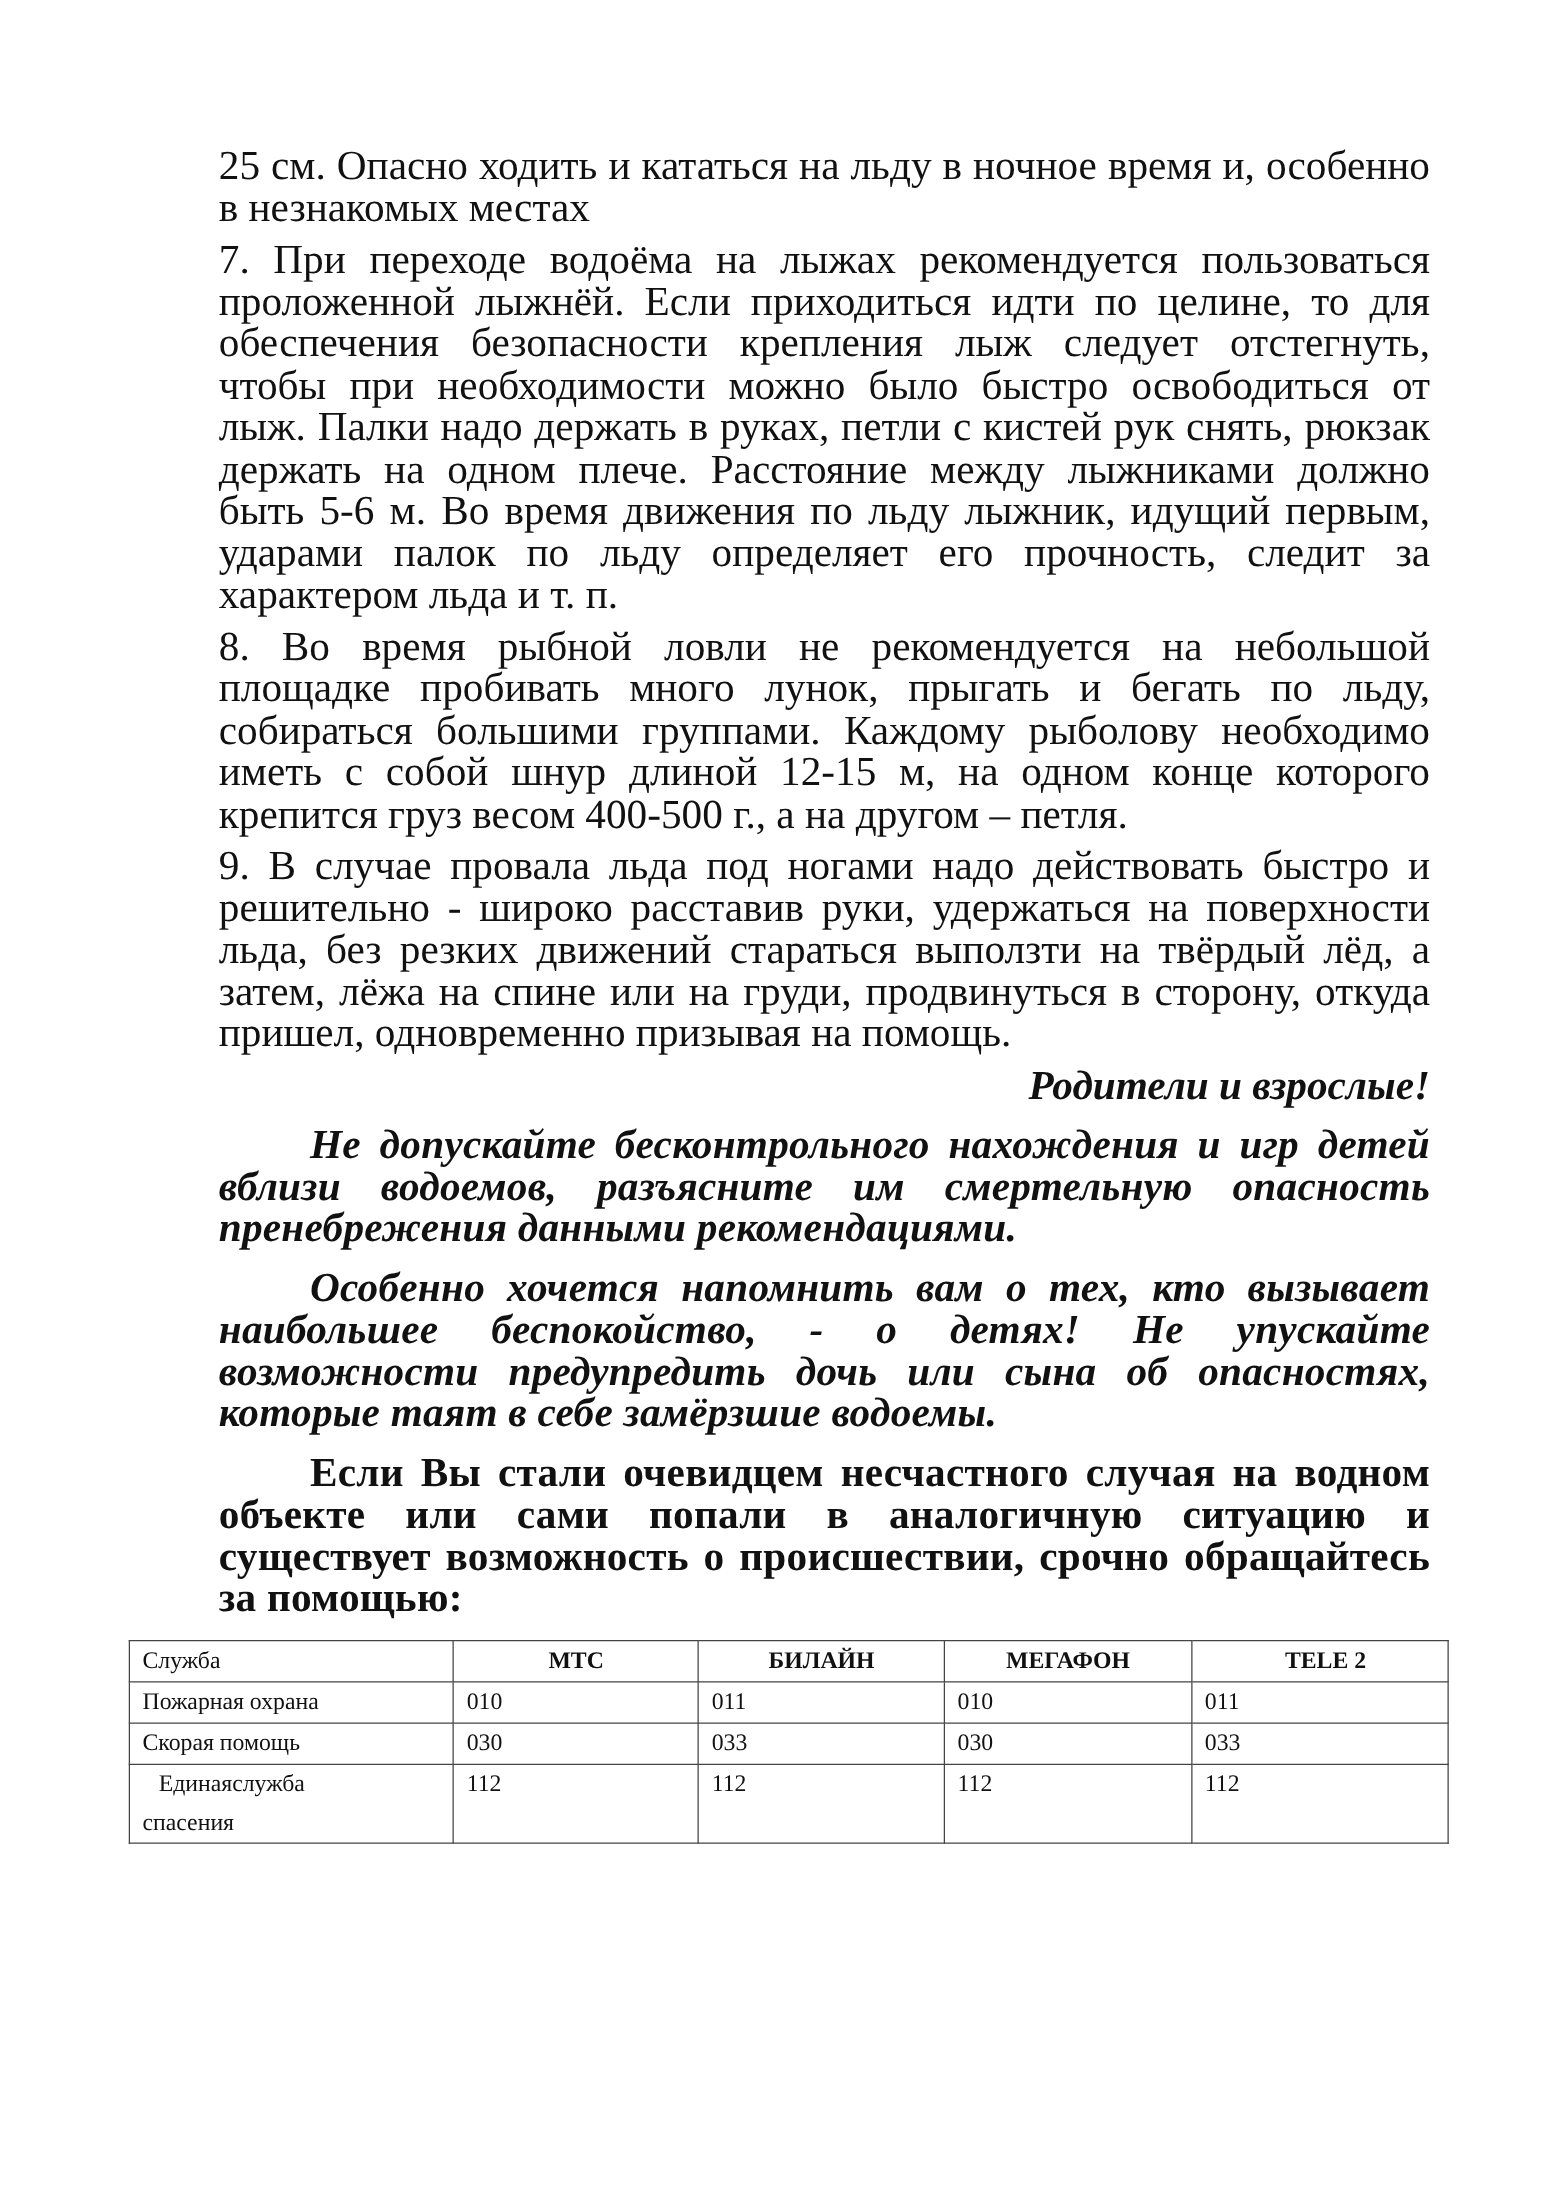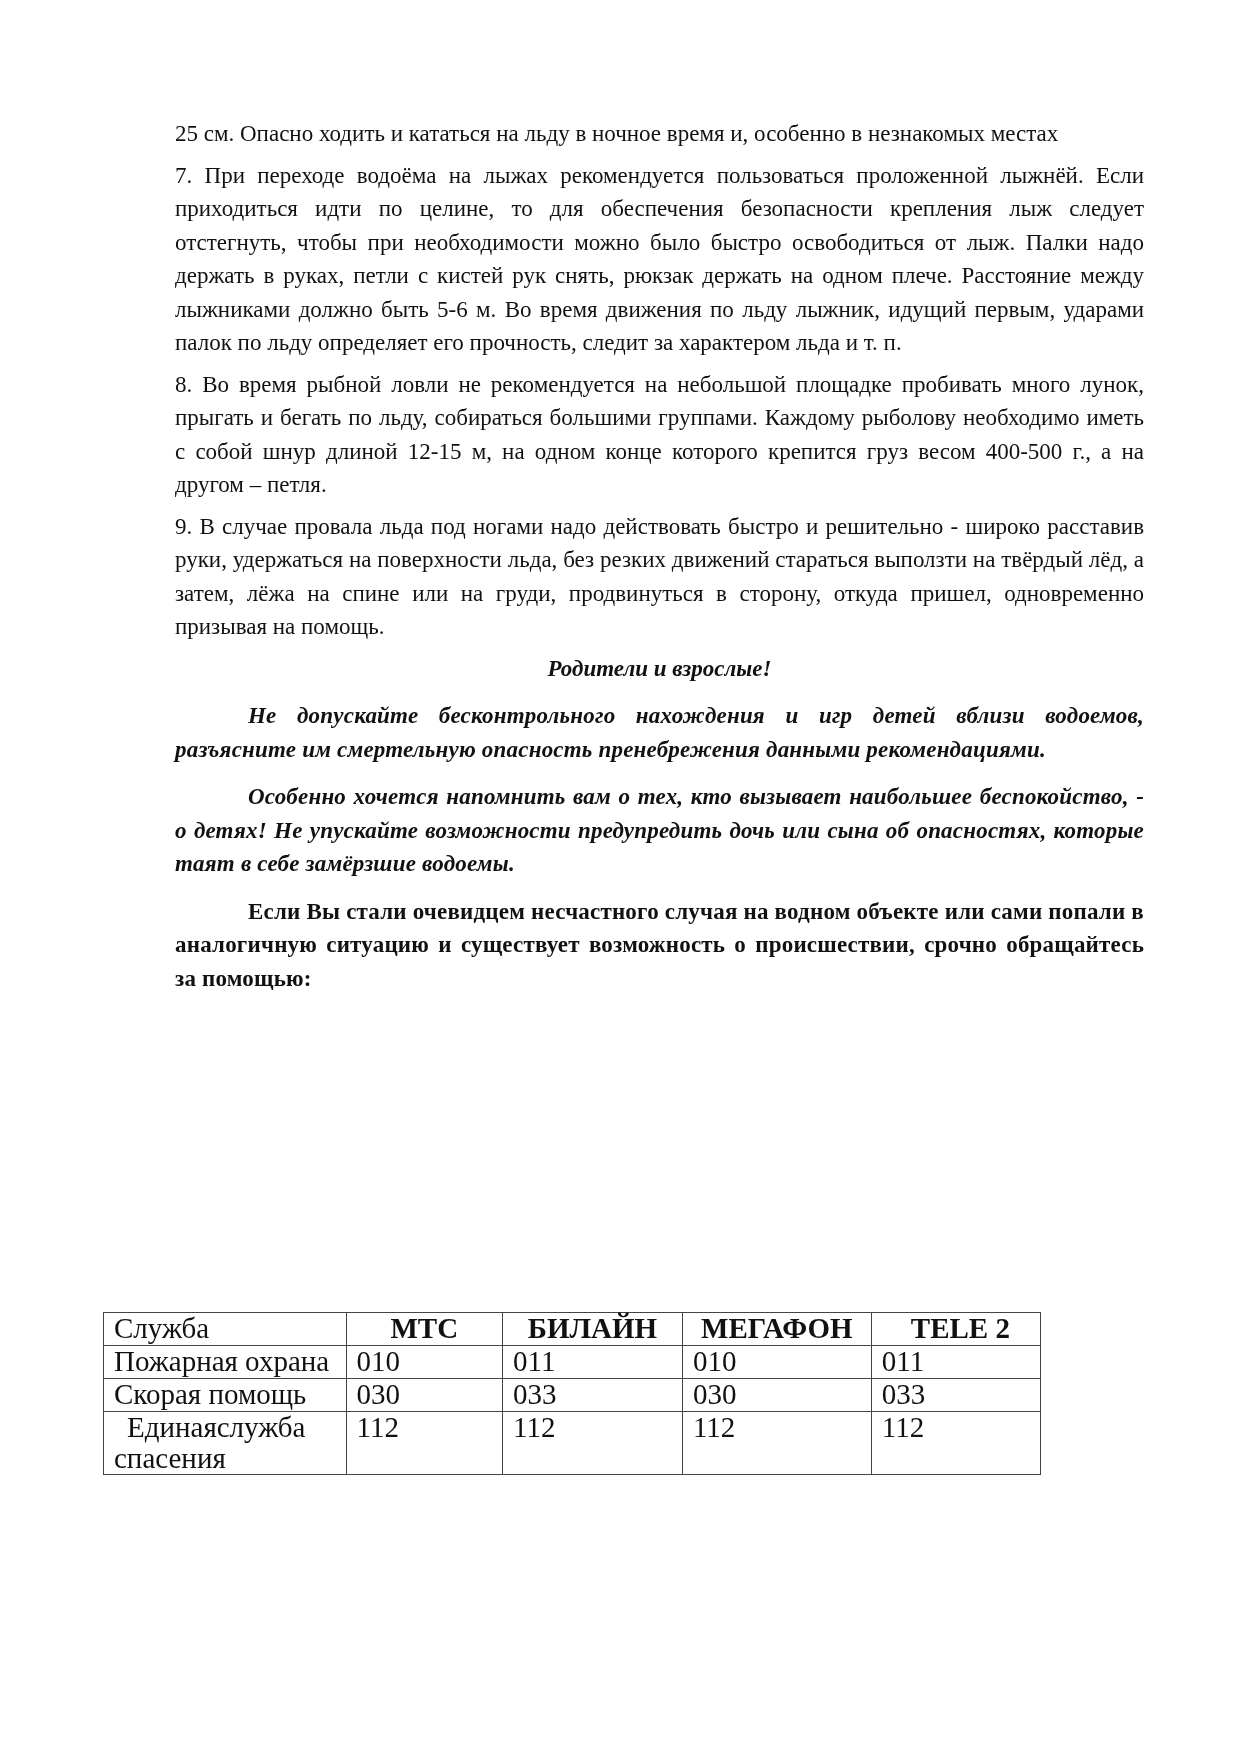--- a/index.html
+++ b/index.html
@@ -16,28 +16,28 @@
       color: #111111;
     }
     .page {
       position: absolute;
       left: 175px;
       top: 117px;
       width: 969px;
     }
     p {
       margin: 0;
-      font-size: 23px;
+      font-size: 33px;
       line-height: 33.5px;
       text-align: justify;
       text-justify: inter-word;
     }
     .para { margin-bottom: 8px; }
     .heading {
-      text-align: center;
+      text-align: right;
       font-style: italic;
       font-weight: bold;
       margin-top: 6px;
       margin-bottom: 14px;
     }
     .bi {
       font-style: italic;
       font-weight: bold;
       text-indent: 73px;
       margin-bottom: 14px;
@@ -46,24 +46,24 @@
     .bold {
       font-weight: bold;
       text-indent: 73px;
       margin-bottom: 16px;
       letter-spacing: 0.2px;
     }
     table.services {
       position: absolute;
       left: 103px;
       top: 1312px;
-      width: 938px;
+      width: 1056px;
       border-collapse: collapse;
       font-family: "Liberation Serif", "DejaVu Serif", serif;
-      font-size: 29px;
+      font-size: 19px;
       color: #111111;
     }
     table.services td, table.services th {
       border: 1.5px solid #444444;
       padding: 0 10px;
       height: 32px;
       line-height: 31px;
       vertical-align: top;
       text-align: left;
       font-weight: normal;

